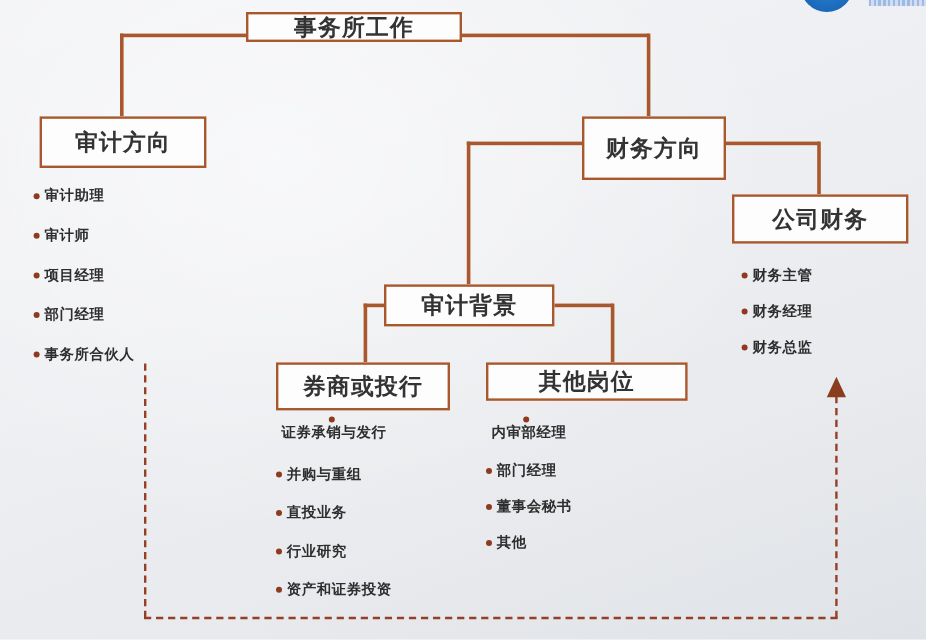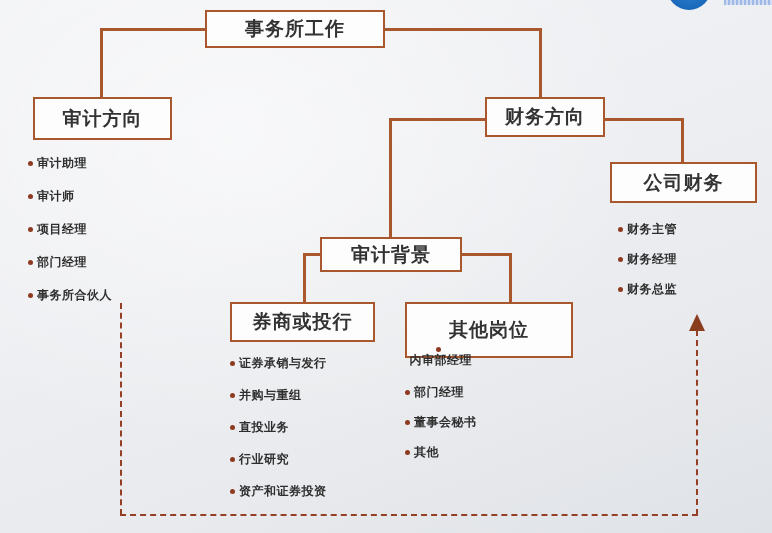--- a/index.html
+++ b/index.html
@@ -60,45 +60,45 @@
   <div class="conn h" style="left:389px;top:118px;width:98px;"></div>
   <div class="conn v" style="left:389px;top:118px;height:119px;"></div>
   <div class="conn h" style="left:603px;top:118px;width:80px;"></div>
   <div class="conn v" style="left:681px;top:118px;height:44px;"></div>
 
   <div class="conn h" style="left:303px;top:253px;width:19px;"></div>
   <div class="conn v" style="left:303px;top:253px;height:49px;"></div>
   <div class="conn h" style="left:460px;top:253px;width:51px;"></div>
   <div class="conn v" style="left:509px;top:253px;height:49px;"></div>
 
-  <div class="node" style="left:205px;top:10px;width:180px;height:38px;">
+  <div class="node" style="left:205px;top:10px;width:180px;height:25px;">
     <span>事务所工作</span>
   </div>
 
   <div class="node" style="left:33px;top:97px;width:139px;height:43px;">
     <span>审计方向</span>
   </div>
 
-  <div class="node" style="left:485px;top:97px;width:120px;height:40px;">
+  <div class="node" style="left:485px;top:97px;width:120px;height:53px;">
     <span>财务方向</span>
   </div>
 
   <div class="node" style="left:610px;top:162px;width:147px;height:41px;">
     <span>公司财务</span>
   </div>
 
   <div class="node" style="left:320px;top:237px;width:142px;height:35px;">
     <span>审计背景</span>
   </div>
 
   <div class="node" style="left:230px;top:302px;width:145px;height:40px;">
     <span>券商或投行</span>
   </div>
 
-  <div class="node" style="left:405px;top:302px;width:168px;height:56px;">
+  <div class="node" style="left:405px;top:302px;width:168px;height:32px;">
     <span>其他岗位</span>
   </div>
 
   <div class="list" style="left:28px;top:147px;">
       <div class="li" style="height: 33px;">
         <span class="bullet"></span>
         <span>审计助理</span>
       </div>
       <div class="li" style="height: 33px;">
         <span class="bullet"></span>
@@ -127,21 +127,21 @@
         <span class="bullet"></span>
         <span>财务经理</span>
       </div>
       <div class="li" style="height: 30px;">
         <span class="bullet"></span>
         <span>财务总监</span>
       </div>
     </div>
 
   <div class="list" style="left:230px;top:347px;">
-      <div class="li" style="height: 32px;">
+      <div class="li" style="height: 32px; flex-direction: column;">
         <span class="bullet"></span>
         <span>证券承销与发行</span>
       </div>
       <div class="li" style="height: 32px;">
         <span class="bullet"></span>
         <span>并购与重组</span>
       </div>
       <div class="li" style="height: 32px;">
         <span class="bullet"></span>
         <span>直投业务</span>

